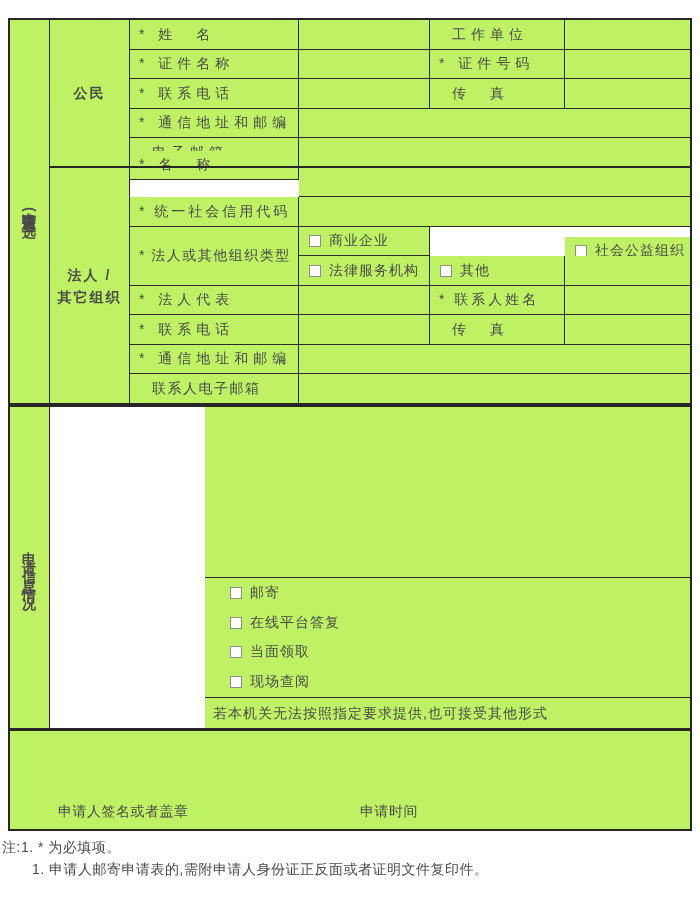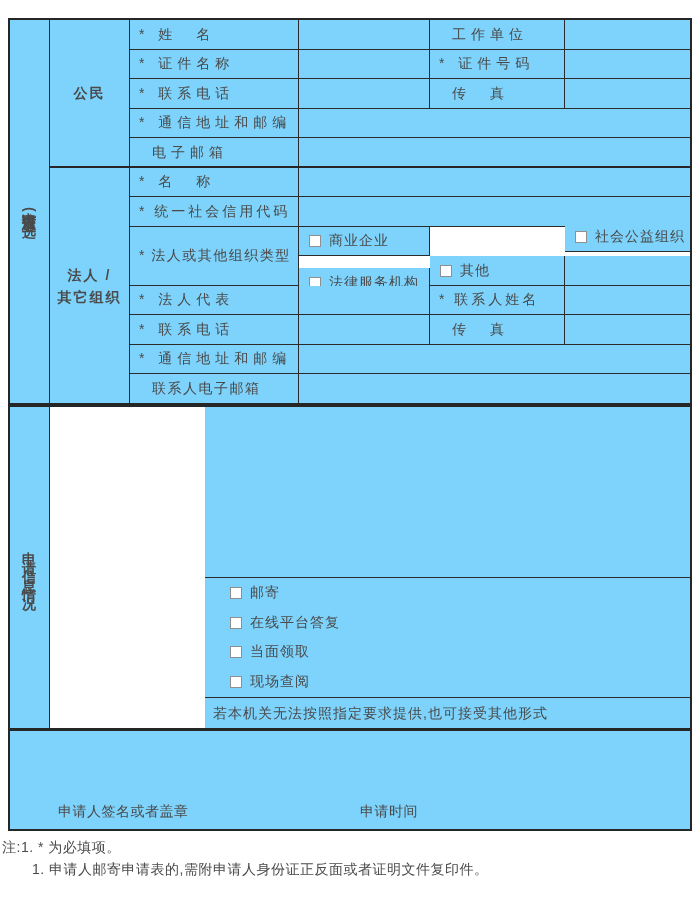--- a/index.html
+++ b/index.html
@@ -2,21 +2,21 @@
 <html><head>
 <meta charset="utf-8">
 <style>
   html,body{margin:0;padding:0;background:#fff;}
   .page{position:relative;width:700px;height:906px;background:#fff;overflow:hidden;
         font-family:"Liberation Sans",sans-serif;color:#4a4a4a;}
   #table{position:absolute;left:8px;top:18px;width:684px;height:813px;
          border:2px solid #262626;box-sizing:border-box;}
   .c{position:absolute;box-sizing:border-box;border-right:1px solid #2b2b2b;
      border-bottom:1px solid #2b2b2b;display:flex;align-items:center;
-     font-size:14px;color:#4a4a4a;background:#7dd3fc;}
+     font-size:14px;color:#4a4a4a;background:#bef264;}
   .nbr{border-right:none;}
   .nbb{border-bottom:none;padding-left:14px;}
   .lbl{padding-left:9px;letter-spacing:5px;white-space:nowrap;}
   .ns{padding-left:22px;}
   .ls1{letter-spacing:1.5px;}
   .ls3{letter-spacing:3px;}
   .grp{justify-content:center;font-weight:bold;letter-spacing:2px;}
   .grpcol{flex-direction:column;line-height:22px;}
   .vcell{justify-content:center;}
   .vh{writing-mode:vertical-rl;font-weight:bold;letter-spacing:1px;line-height:40px;}
@@ -67,37 +67,37 @@
     <div class="c" style="left:289px;top:59px;width:131px;height:30px;"></div>
     <div class="c lbl ns" style="left:420px;top:59px;width:135px;height:30px;">传　真</div>
     <div class="c nbr" style="left:555px;top:59px;width:125px;height:30px;"></div>
 
     <div class="c lbl" style="left:120px;top:89px;width:169px;height:29px;">* 通信地址和邮编</div>
     <div class="c nbr" style="left:289px;top:89px;width:391px;height:29px;"></div>
 
     <div class="c lbl ns" style="left:120px;top:118px;width:169px;height:30px;">电子邮箱</div>
     <div class="c nbr" style="left:289px;top:118px;width:391px;height:30px;"></div>
 
-    <div class="c lbl" style="left:120px;top:148px;width:169px;height:29px;">* 名　称</div>
+    <div class="c lbl" style="left:120px;top:131px;width:169px;height:29px;">* 名　称</div>
     <div class="c nbr" style="left:289px;top:148px;width:391px;height:29px;"></div>
 
     <div class="c lbl ls3" style="left:120px;top:177px;width:169px;height:30px;">* 统一社会信用代码</div>
     <div class="c nbr" style="left:289px;top:177px;width:391px;height:30px;"></div>
 
     <div class="c lbl ls1" style="left:120px;top:207px;width:169px;height:59px;">* 法人或其他组织类型</div>
 
     <div class="c cbcell" style="left:289px;top:207px;width:131px;height:29px;">
       <span class="box"></span>
       <span class="cbl">商业企业</span>
     </div>
-    <div class="c cbcell nbr" style="left:555px;top:203px;width:125px;height:29px;">
+    <div class="c cbcell nbr" style="left:555px;top:217px;width:125px;height:29px;">
       <span class="box"></span>
       <span class="cbl">社会公益组织</span>
     </div>
-    <div class="c cbcell" style="left:289px;top:248px;width:131px;height:30px;text-align:center;">
+    <div class="c cbcell" style="left:289px;top:236px;width:131px;height:30px;text-align:center;">
       <span class="box"></span>
       <span class="cbl">法律服务机构</span>
     </div>
     <div class="c cbcell" style="left:420px;top:236px;width:135px;height:30px;">
       <span class="box"></span>
       <span class="cbl">其他</span>
     </div>
     <div class="c nbr" style="left:555px;top:236px;width:125px;height:30px;"></div>
 
     <div class="c lbl" style="left:120px;top:266px;width:169px;height:29px;">* 法人代表</div>

